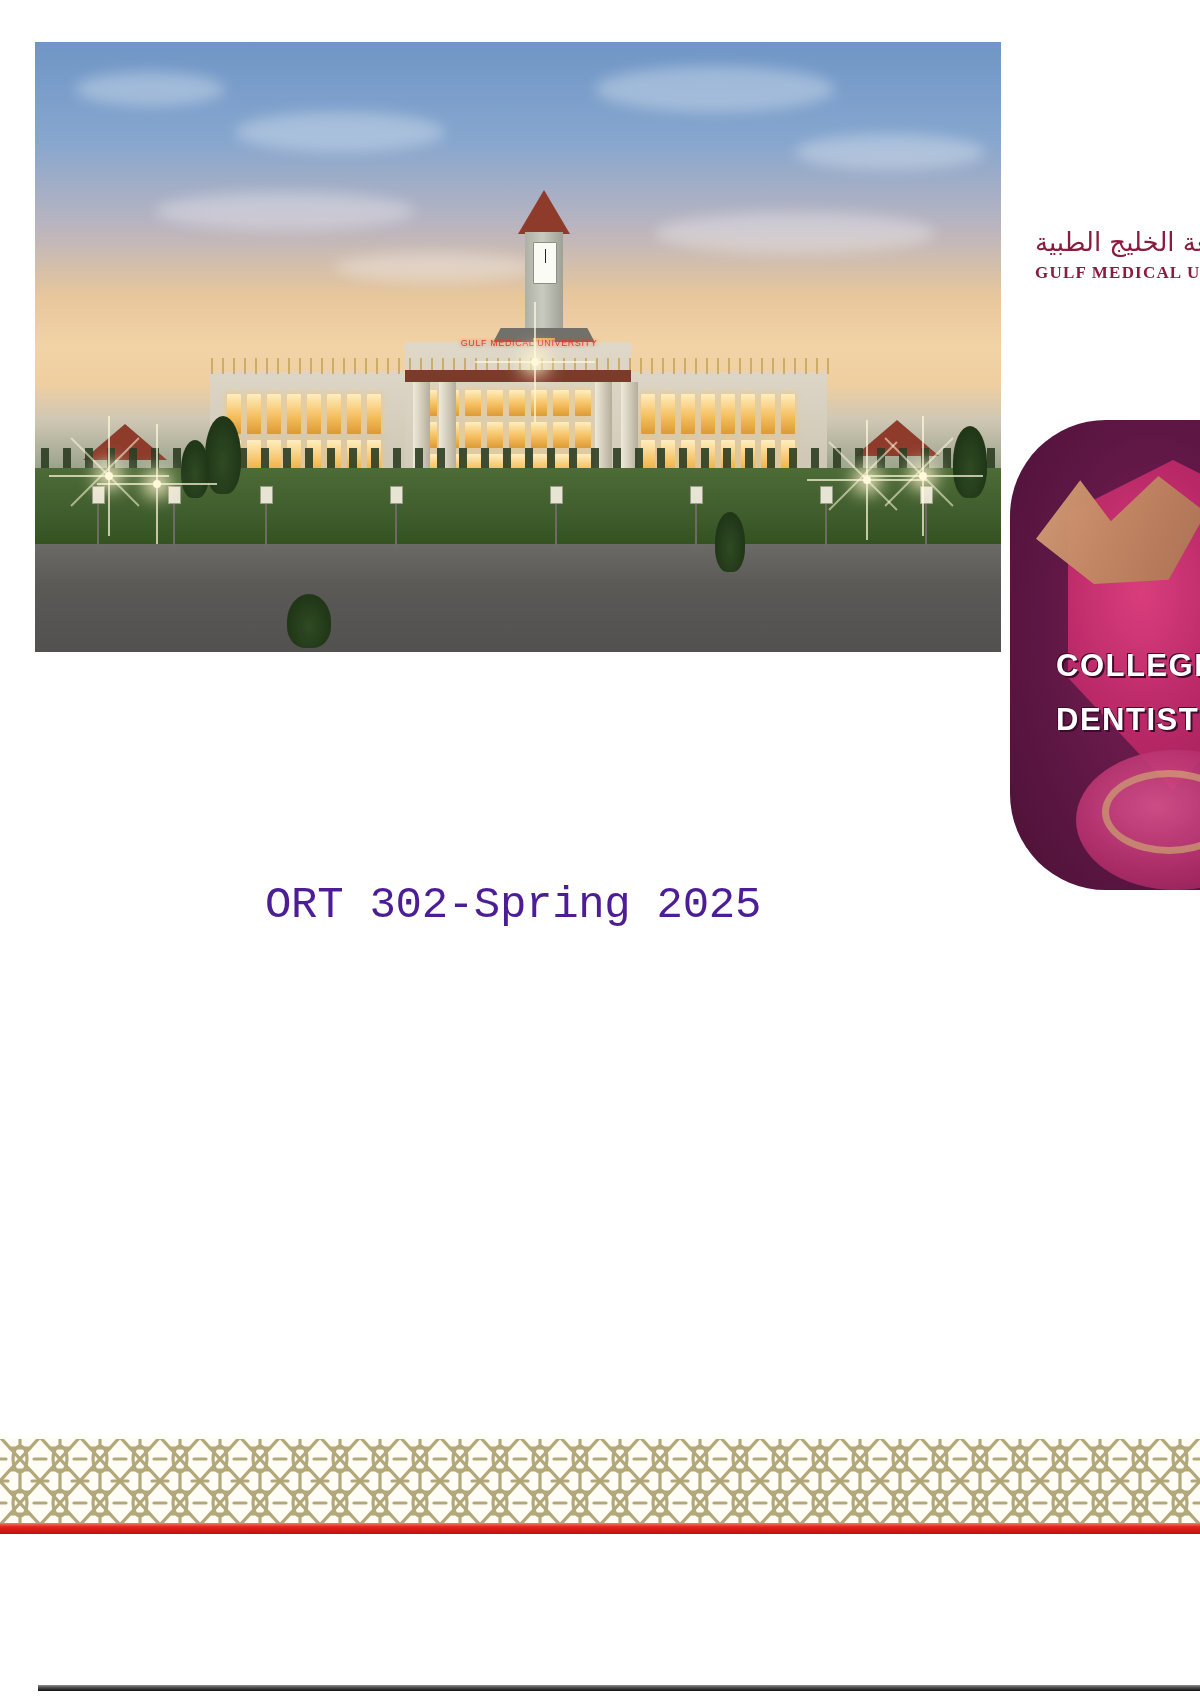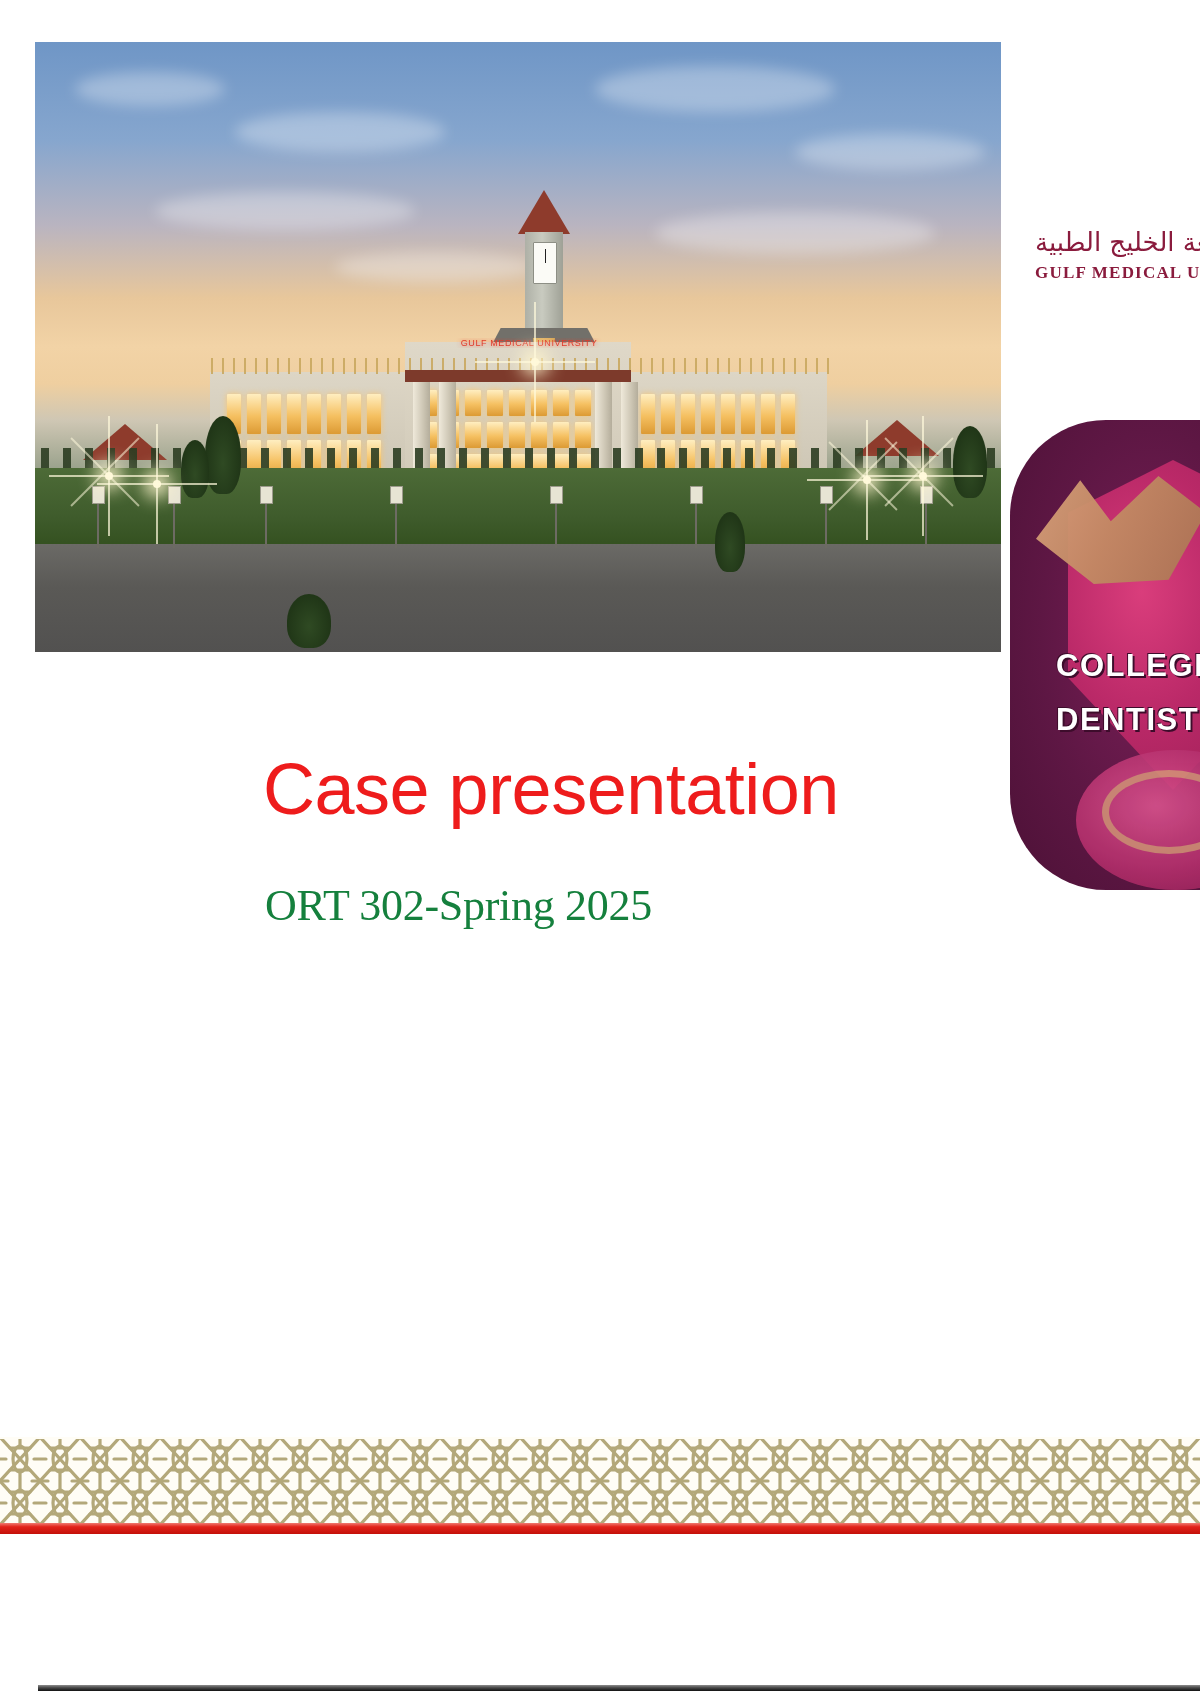--- a/index.html
+++ b/index.html
@@ -395,24 +395,24 @@
     font-weight: normal;
     color: #ee1c1c;
     letter-spacing: -0.5px;
     line-height: 1.05;
     white-space: nowrap;
   }
   .title-sub {
     position: absolute;
     left: 265px;
     top: 880px;
-    font-family: Liberation Serif, serif;
+    font-family: Liberation Mono, monospace;
     font-size: 44px;
     font-weight: normal;
-    color: #15803d;
+    color: #4c1d95;
     letter-spacing: -0.3px;
     white-space: nowrap;
   }
 
   
   .ornament-band {
     position: absolute;
     left: 0;
     top: 1437px;
     width: 1200px;
@@ -655,21 +655,20 @@
   </div>
 
   <div class="dent-badge">
     <div class="badge-shield"></div>
     <div class="badge-wing"></div>
     <div class="badge-line1">COLLEGE OF</div>
     <div class="badge-line2">DENTISTRY</div>
     <div class="badge-scroll"></div>
   </div>
 
-  <div class="title-main">Case presentation</div>
   <div class="title-sub">ORT 302-Spring 2025</div>
 
   <div class="ornament-band">
     <svg width="1200" height="88" viewBox="0 0 1200 88" aria-hidden="true">
       <defs>
         <pattern id="lattice" x="0" y="0" width="40" height="44" patternUnits="userSpaceOnUse">
           <g fill="none" stroke="#b3a87a" stroke-width="3.2" stroke-linecap="round">
             <path d="M0 0 L20 22 L0 44"></path>
             <path d="M40 0 L20 22 L40 44"></path>
             <path d="M20 0 L20 8"></path>

